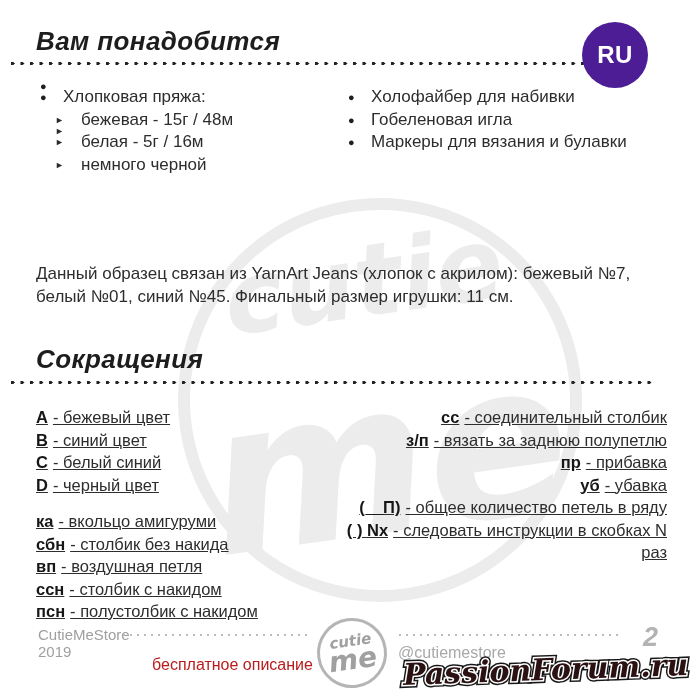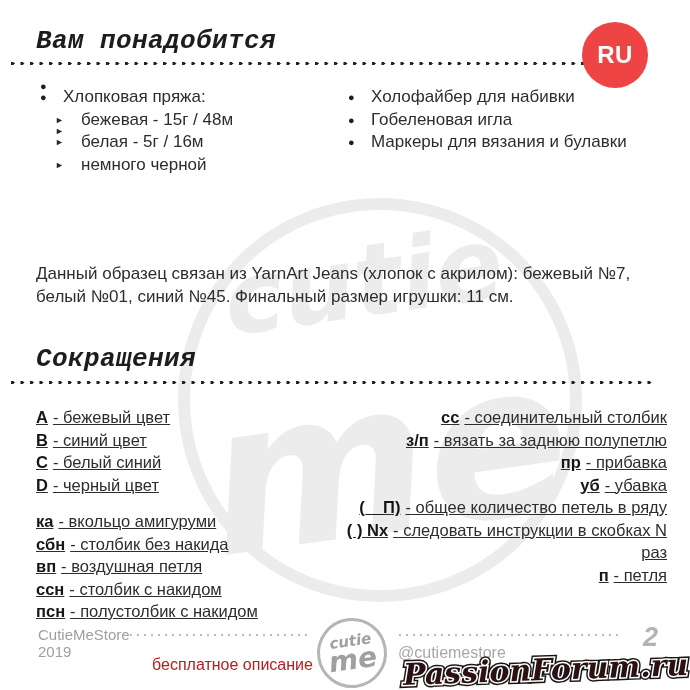--- a/index.html
+++ b/index.html
@@ -6,34 +6,34 @@
   body{width:690px;height:690px;overflow:hidden;background:#fff;
        font-family:"Liberation Sans",sans-serif;color:#2d2d2d;}
   .page{position:relative;width:690px;height:690px;background:#fff;overflow:hidden;}
 
   
   .wm-svg{position:absolute;left:0;top:0;z-index:0;}
 
   .layer{position:absolute;left:0;top:0;width:690px;height:690px;z-index:1;}
 
   
-  .hw{position:absolute;font-family:Liberation Mono, monospace;font-style:italic;
+  .hw{position:absolute;font-family:Liberation Sans, sans-serif;font-style:italic;
       font-weight:700;font-size:26px;color:#1d1d1d;letter-spacing:.4px;}
   #title1{left:36px;top:26px;}
   #title2{left:36px;top:344px;}
 
   
   .dots{position:absolute;height:5px;
         background:radial-gradient(circle 2px at 2.5px 2.5px,#222 98%,rgba(0,0,0,0)) 0 0/9.5px 5px repeat-x;}
   #rule1{left:10px;top:61px;width:612px;}
   #rule2{left:10px;top:380px;width:644px;}
 
   
   .badge{position:absolute;left:582px;top:22px;width:66px;height:66px;border-radius:50%;
-         background:#ef4444;color:#fff;display:flex;align-items:center;justify-content:center;
+         background:#4c1d95;color:#fff;display:flex;align-items:center;justify-content:center;
          font-weight:700;font-size:24px;letter-spacing:.5px;}
 
   
   .blist{position:absolute;top:86px;}
   #needs-left{left:36px;width:300px;}
   #needs-right{left:344px;width:330px;}
   .li{position:relative;line-height:22.5px;font-size:17px;padding-left:27px;}
   .li .m{position:absolute;left:4px;top:50%;transform:translateY(-50%);font-size:11px;color:#1e1e1e;}
   .li.sub{padding-left:45px;}
   .li.sub .m{left:19px;font-size:9px;color:#2a2a2a;}
@@ -130,21 +130,20 @@
       <div class="ab"><b>псн</b><span>- полустолбик с накидом</span></div>
     </div>
 
     <div class="ablist" id="abbr-right">
       <div class="ab"><b>сс</b><span>- соединительный столбик</span></div>
       <div class="ab"><b>з/п</b><span>- вязать за заднюю полупетлю</span></div>
       <div class="ab"><b>пр</b><span>- прибавка</span></div>
       <div class="ab"><b>уб</b><span>- убавка</span></div>
       <div class="ab"><b>(__П)</b><span>- общее количество петель в ряду</span></div>
       <div class="ab"><b>( ) Nx</b><span>- следовать инструкции в скобках N раз</span></div>
-      <div class="ab"><b>п</b><span>- петля</span></div>
     </div>
 
     <div class="ft" id="ft-store">CutieMeStore</div>
     <div class="ft" id="ft-year">2019</div>
     <div class="fdots" id="fdots1"></div>
     <div class="ft" id="ft-free">бесплатное описание</div>
 
     <div class="logo">
       <span class="t1">cutie</span>
       <span class="t2">me</span>

